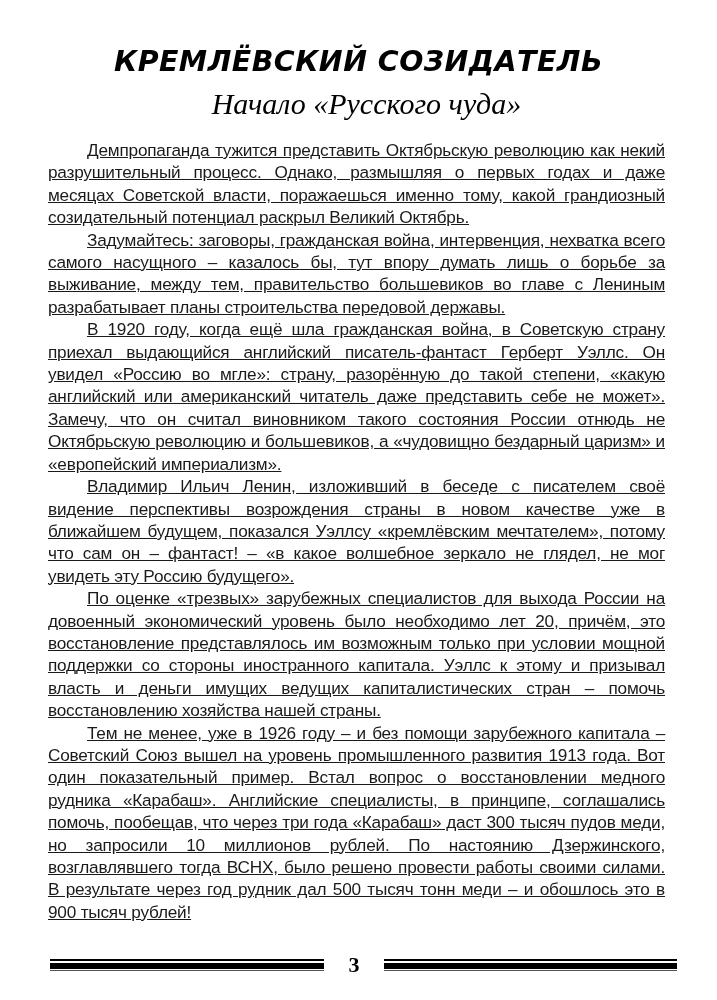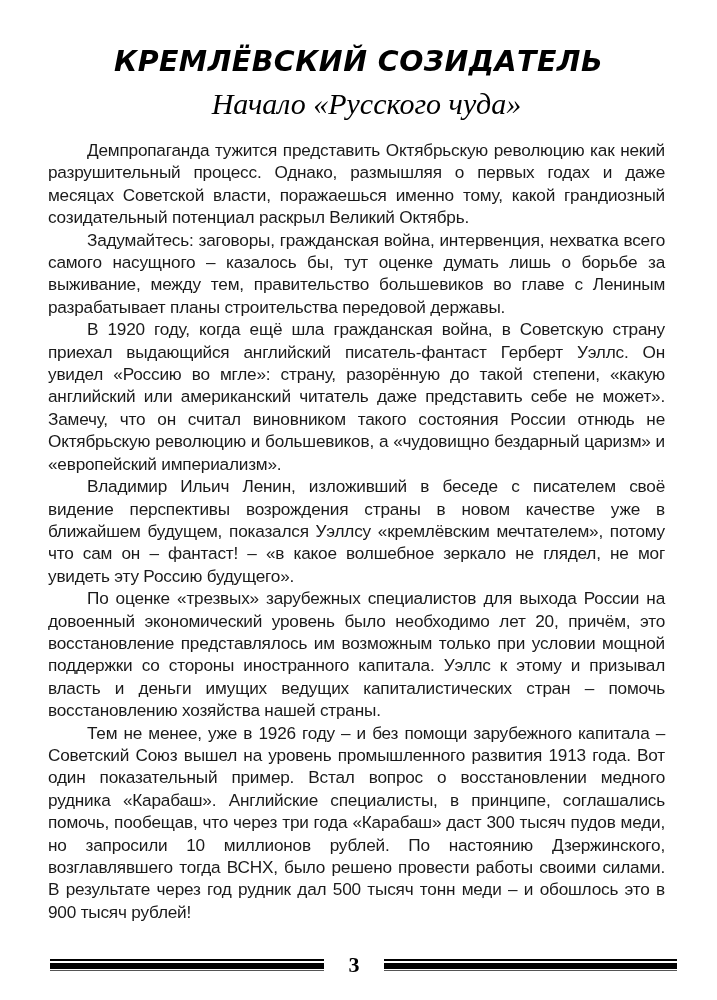--- a/index.html
+++ b/index.html
@@ -9,21 +9,21 @@
     font-family: "DejaVu Sans", sans-serif; font-weight: bold; font-style: italic;
     font-size: 29px; letter-spacing: 0.5px; color: #000; transform: scaleX(0.98);
   }
   .page-subtitle {
     position: absolute; left: 0; width: 717px; top: 87px; text-align: center;
     font-family: "Liberation Serif", serif; font-style: italic; font-size: 30px; color: #000; padding-left: 8px;
   }
   .body-text {
     position: absolute; left: 48px; top: 139px; width: 617px;
     font-family: "Liberation Sans", sans-serif; font-size: 17.2px; line-height: 22.4px;
-    text-align: justify; color: #1a1a1a; letter-spacing: -0.2px;
+    text-align: justify; color: #1a1a1a; letter-spacing: -0.2px; text-decoration: underline;
   }
   .body-text p { margin: 0; text-indent: 39px; }
   .footer { position: absolute; left: 50px; top: 955px; width: 627px; height: 30px; }
   .rule { position: absolute; top: 4px; height: 12px; }
   .rule .l1 { position: absolute; left: 0; right: 0; top: 0; height: 2px; background: #000; }
   .rule .l2 { position: absolute; left: 0; right: 0; top: 4px; height: 6px; background: #000; }
   .rule .l3 { position: absolute; left: 0; right: 0; top: 11px; height: 1px; background: #555; }
   .rule-left { left: 0; width: 274px; }
   .rule-right { left: 334px; width: 293px; }
   .page-number {
@@ -32,21 +32,21 @@
   }
 </style>
 </head>
 <body>
 
 <div class="page-title">КРЕМЛЁВСКИЙ СОЗИДАТЕЛЬ</div>
 <div class="page-subtitle">Начало «Русского чуда»</div>
 
 <div class="body-text">
   <p>Демпропаганда тужится представить Октябрьскую революцию как некий разрушительный процесс. Однако, размышляя о первых годах и даже месяцах Советской власти, поражаешься именно тому, какой грандиозный созидательный потенциал раскрыл Великий Октябрь.</p>
-  <p>Задумайтесь: заговоры, гражданская война, интервенция, нехватка всего самого насущного – казалось бы, тут оценке думать лишь о борьбе за выживание, между тем, правительство большевиков во главе с Лениным разрабатывает планы строительства передовой державы.</p>
+  <p>Задумайтесь: заговоры, гражданская война, интервенция, нехватка всего самого насущного – казалось бы, тут впору думать лишь о борьбе за выживание, между тем, правительство большевиков во главе с Лениным разрабатывает планы строительства передовой державы.</p>
   <p>В 1920 году, когда ещё шла гражданская война, в Советскую страну приехал выдающийся английский писатель-фантаст Герберт Уэллс. Он увидел «Россию во мгле»: страну, разорённую до такой степени, «какую английский или американский читатель даже представить себе не может». Замечу, что он считал виновником такого состояния России отнюдь не Октябрьскую революцию и большевиков, а «чудовищно бездарный царизм» и «европейский империализм».</p>
   <p>Владимир Ильич Ленин, изложивший в беседе с писателем своё видение перспективы возрождения страны в новом качестве уже в ближайшем будущем, показался Уэллсу «кремлёвским мечтателем», потому что сам он – фантаст! – «в какое волшебное зеркало не глядел, не мог увидеть эту Россию будущего».</p>
   <p>По оценке «трезвых» зарубежных специалистов для выхода России на довоенный экономический уровень было необходимо лет 20, причём, это восстановление представлялось им возможным только при условии мощной поддержки со стороны иностранного капитала. Уэллс к этому и призывал власть и деньги имущих ведущих капиталистических стран – помочь восстановлению хозяйства нашей страны.</p>
   <p>Тем не менее, уже в 1926 году – и без помощи зарубежного капитала – Советский Союз вышел на уровень промышленного развития 1913 года. Вот один показательный пример. Встал вопрос о восстановлении медного рудника «Карабаш». Английские специалисты, в принципе, соглашались помочь, пообещав, что через три года «Карабаш» даст 300 тысяч пудов меди, но запросили 10 миллионов рублей. По настоянию Дзержинского, возглавлявшего тогда ВСНХ, было решено провести работы своими силами. В результате через год рудник дал 500 тысяч тонн меди – и обошлось это в 900 тысяч рублей!</p>
 </div>
 
 <div class="footer">
   <div class="rule rule-left">
     <div class="l1"></div>
       <div class="l2"></div>

